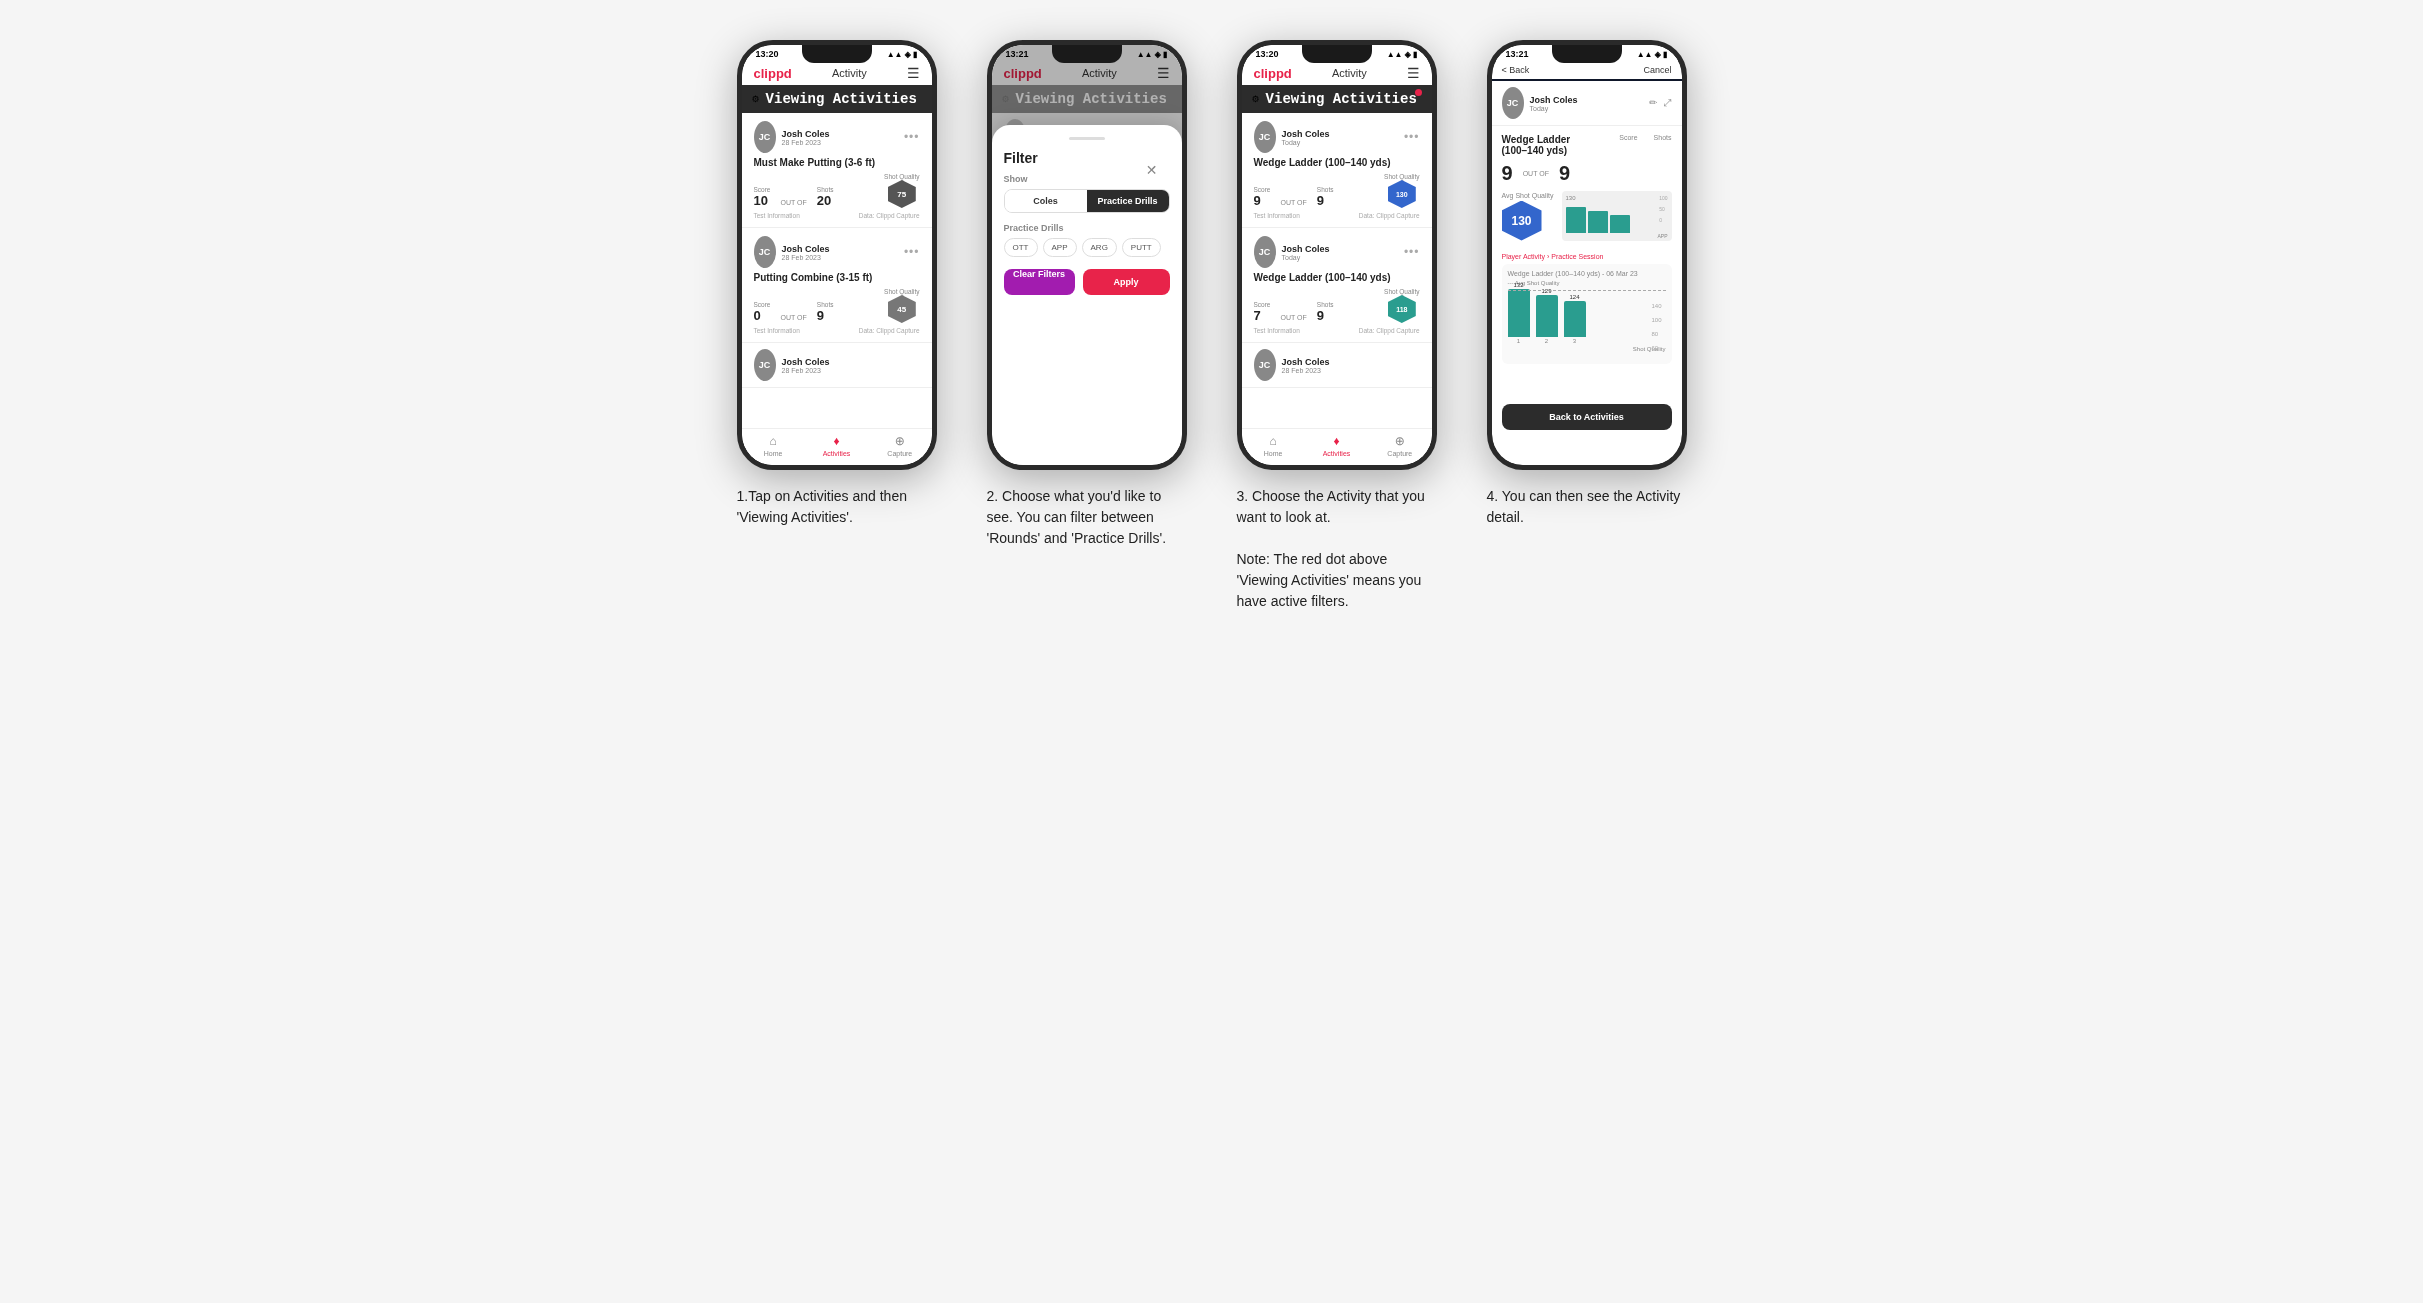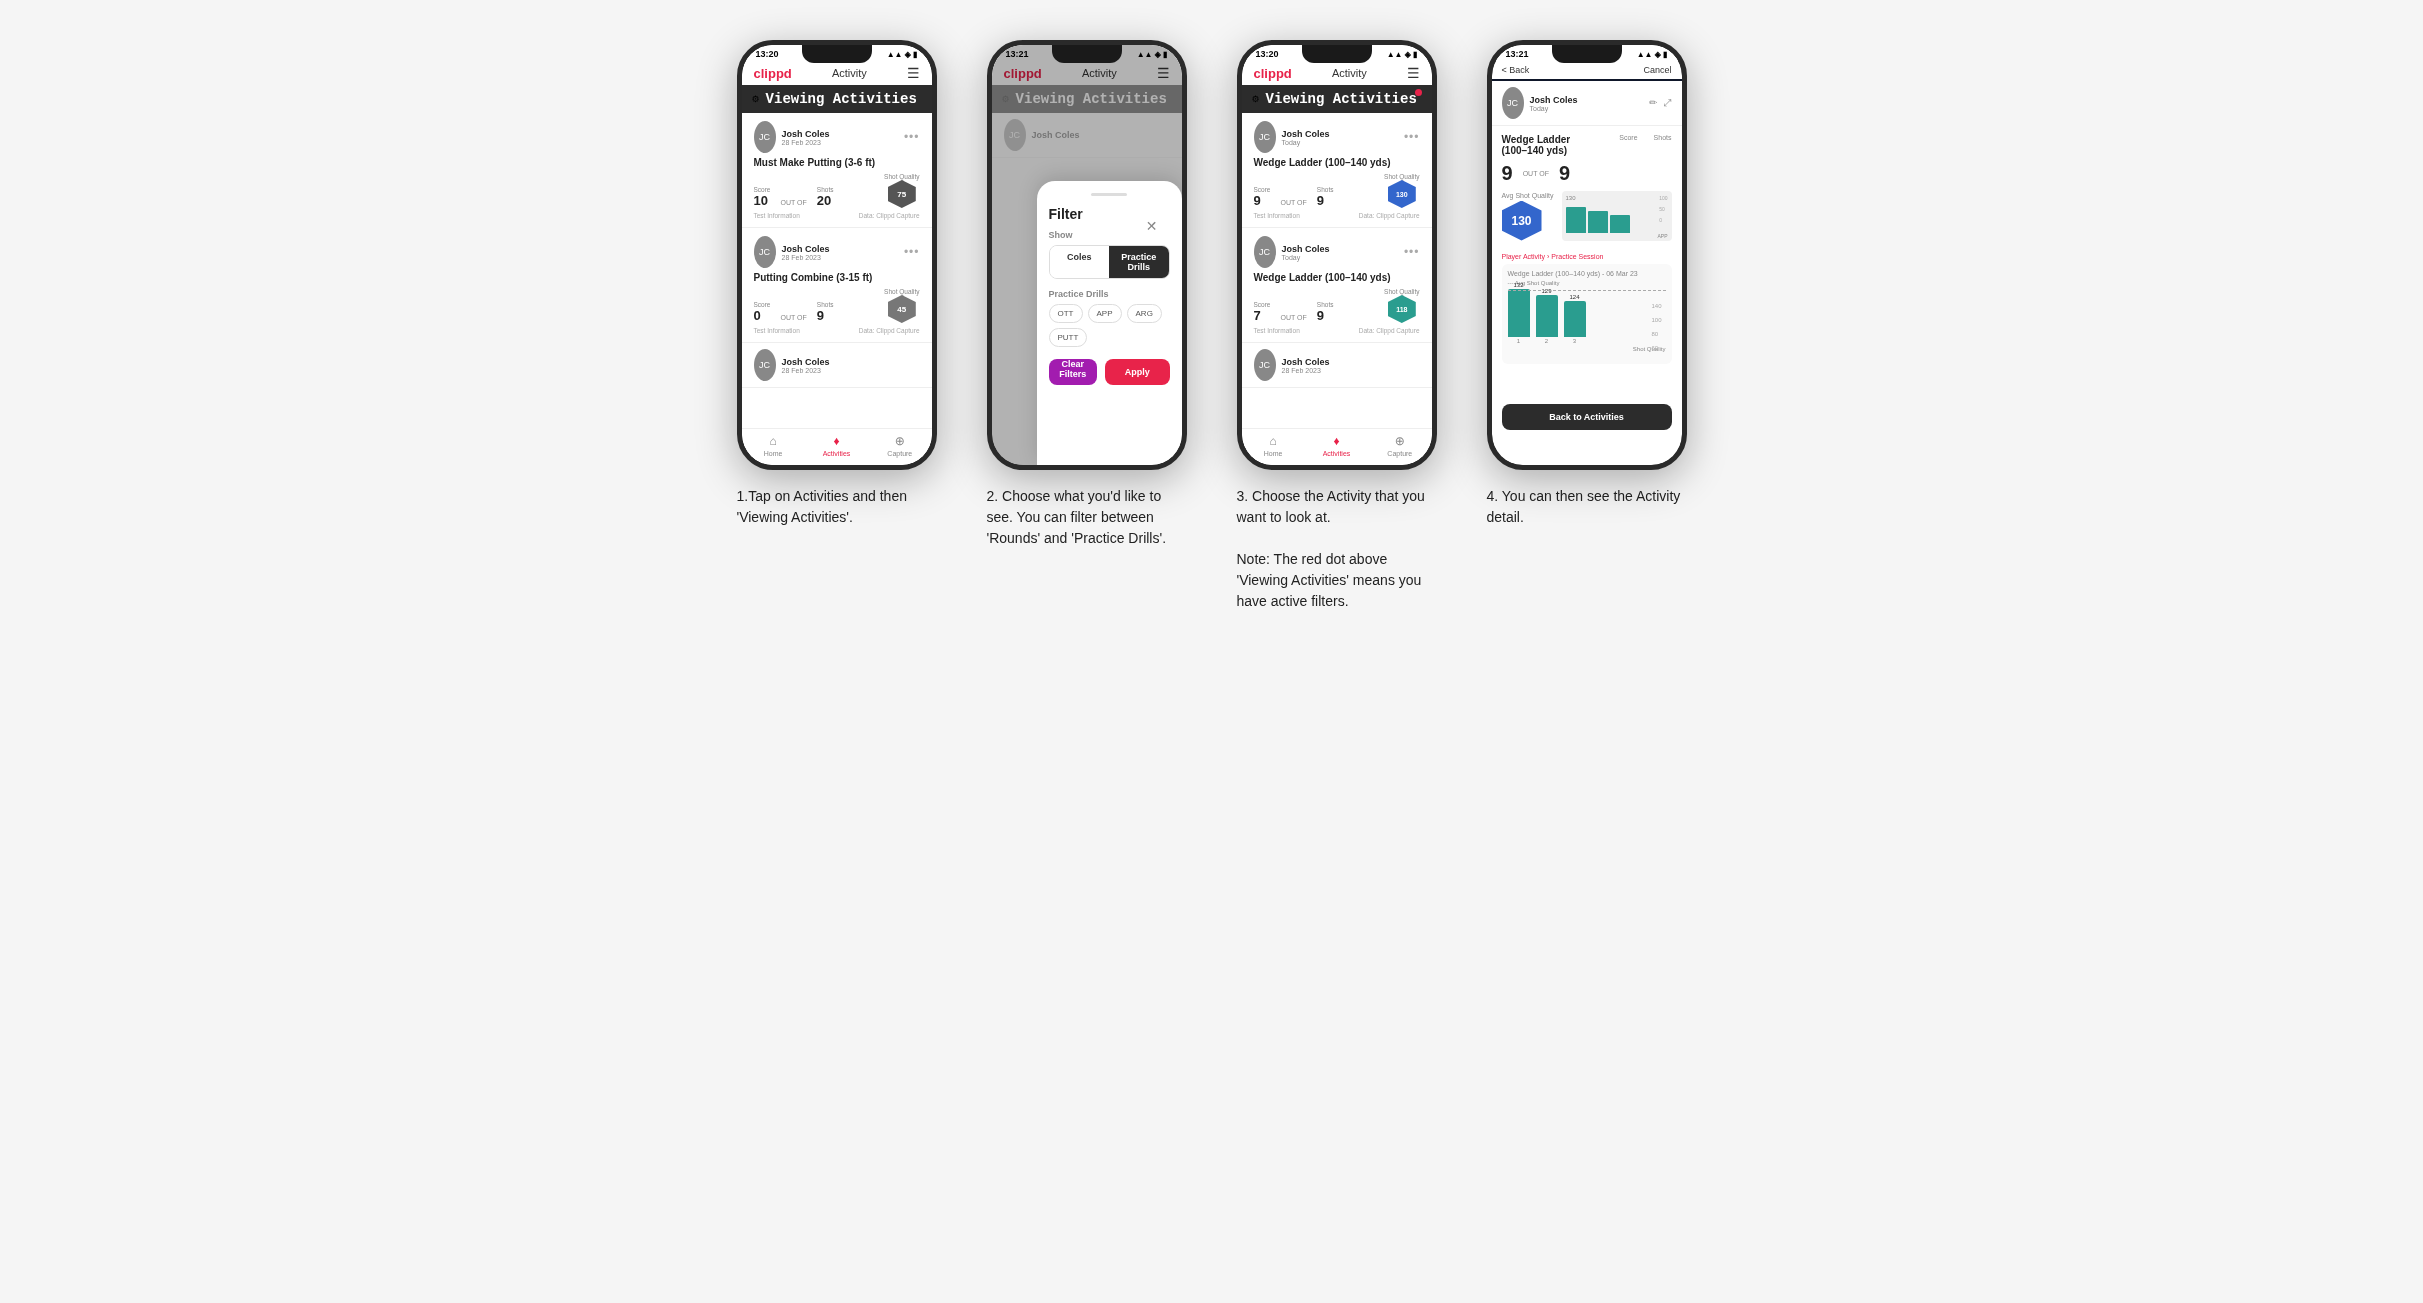--- a/index.html
+++ b/index.html
@@ -111,21 +111,21 @@
       justify-content: space-between;
       margin-bottom: 4px;
     }
     .user-info { display: flex; align-items: center; gap: 6px; }
     .avatar {
       width: 22px; height: 32px;
       border-radius: 50%;
       background: #888;
       overflow: hidden;
       display: flex; align-items: center; justify-content: center;
-      font-size: 9px; color: #fff; font-weight: 400;
+      font-size: 9px; color: #fff; font-weight: 700;
     }
     .user-name { font-size: 9px; font-weight: 700; color: #222; }
     .user-date { font-size: 7px; color: #888; }
     .more-dots { font-size: 12px; color: #aaa; letter-spacing: 1px; }
     .drill-title { font-size: 10px; font-weight: 700; color: #222; margin-bottom: 5px; }
     .stats-row {
       display: flex;
       gap: 10px;
       align-items: flex-end;
       margin-bottom: 4px;
@@ -168,27 +168,26 @@
       color: #222;
       text-align: left;
       line-height: 1.5;
       width: 200px;
     }
     
     .filter-modal {
       position: absolute;
       bottom: 0;
       left: 0; right: 0;
-      height: 284px;
+      height: 340px;
       background: #fff;
       border-radius: 18px 18px 0 0;
       padding: 12px;
       box-shadow: 0 -4px 20px rgba(0,0,0,0.15);
       z-index: 5;
-      margin-left: 45px;
     }
     .modal-drag {
       width: 36px; height: 3px;
       background: #ddd;
       border-radius: 2px;
       margin: 0 auto 10px;
     }
     .modal-title { font-size: 14px; font-weight: 700; color: #222; margin-bottom: 8px; }
     .modal-close {
       position: absolute;

